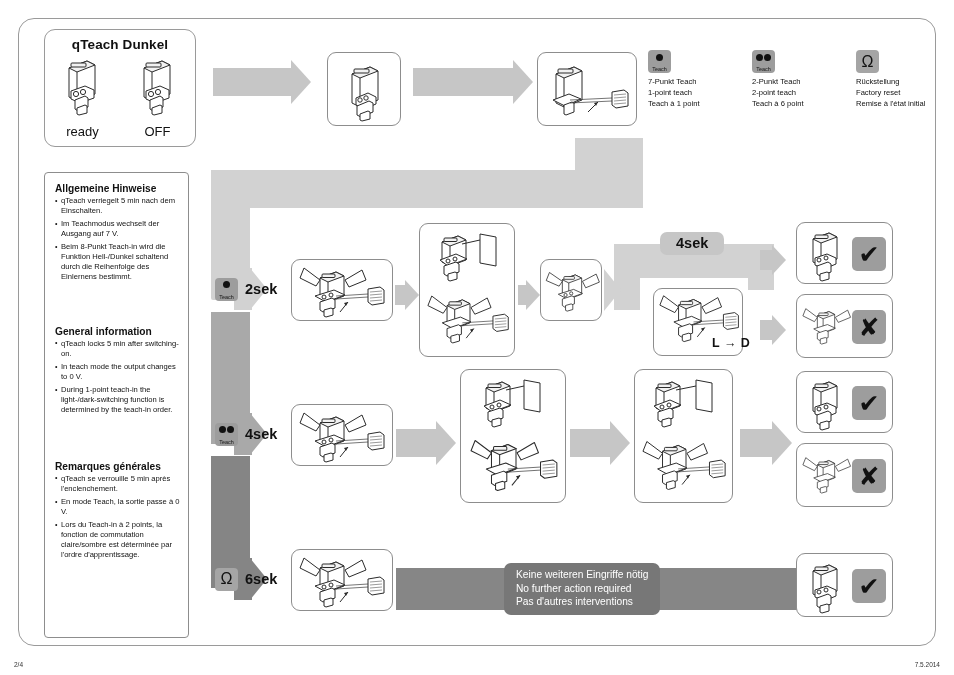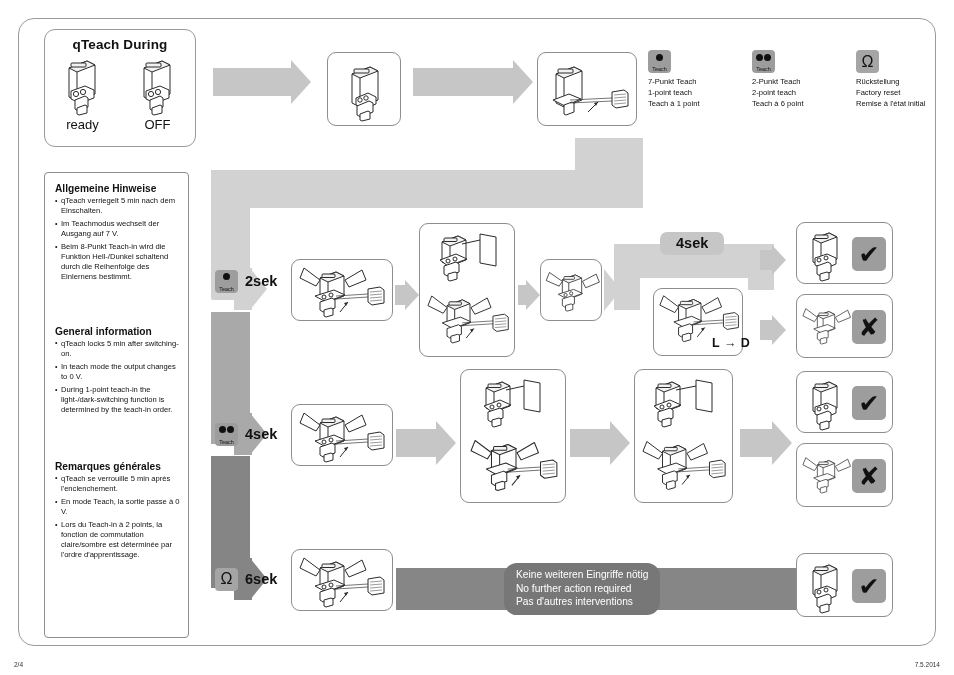--- a/index.html
+++ b/index.html
@@ -35,21 +35,21 @@
   #status-card {
     left: 44px; top: 29px; width: 152px; height: 118px;
     border: 1px solid #9a9a9a; border-radius: 11px;
   }
   #status-title {
     text-align: center; font-size: 13.5px; font-weight: bold;
     color: #111; margin-top: 7px; letter-spacing: .1px;
   }
   .status-cells { display: flex; justify-content: space-around; margin-top: 2px; }
   .status-cell { width: 66px; text-align: center; }
-  .status-label { font-size: 13px; color: #111; margin-top: 1px; }
+  .status-label { font-size: 13px; color: #111; margin-top: 8px; }
 
   
   #info-panel {
     left: 44px; top: 172px; width: 145px; height: 466px;
     border: 1px solid #8d8d8d; border-radius: 4px;
     padding: 10px 8px 8px 10px;
     overflow: hidden;
   }
   .info-block { margin-bottom: 6px; }
   .info-head {
@@ -130,21 +130,21 @@
     border-left: 14px solid #c6c6c6;
   }
 
   
   #banner-wrap { position: absolute; left: 396px; top: 563px; display: flex; align-items: center; }
   #banner-shaft {
     background: #868686; height: 42px; width: 418px;
     display: flex; align-items: center;
   }
   #banner-card {
-    background: #777777; border-radius: 13px;
+    background: #777777; border-radius: 7px;
     margin-left: 108px; padding: 5px 12px 6px 12px;
   }
   .banner-line { font-size: 10.2px; color: #fff; line-height: 1.32; }
   #banner-head {
     width: 0; height: 0;
     border-top: 26px solid transparent;
     border-bottom: 26px solid transparent;
     border-left: 24px solid #868686;
   }
 
@@ -269,21 +269,21 @@
       </span>
       <div class="legend-lines">
         <div class="legend-line">Rückstellung</div>
         <div class="legend-line">Factory reset</div>
         <div class="legend-line">Remise à l'état initial</div>
       </div>
     </div>
   </div>
 
   <div class="panel" id="status-card">
-    <div id="status-title">qTeach During</div>
+    <div id="status-title">qTeach Dunkel</div>
     <div class="status-cells">
       <div class="status-cell">
         <svg width="44" height="62" viewBox="0 0 44 62" style="margin:0 auto;">
           <polygon class="ln2" points="8,14 26,7 34,11 34,40 16,47 8,43"></polygon>
           <polygon class="lnf" points="8,14 26,7 34,11 16,18"></polygon>
           <polyline class="ln" points="16,18 16,47"></polyline>
           <rect class="lnf" x="10" y="9" width="15" height="4" rx="1"></rect>
           <polygon class="ln2" points="10,37 24,32 33,36 33,44 19,49 10,45"></polygon>
           <circle class="ln" cx="15" cy="40" r="2.6"></circle>
             <circle class="ln" cx="22" cy="38" r="2.6"></circle>
@@ -339,21 +339,21 @@
   <div class="bar mid" style="left:211px; top:312px; width:39px; height:132px;"></div>
   <div class="bar dark" style="left:211px; top:456px; width:39px; height:132px;"></div>
 
   <div class="arrowhead" style="left:250px; top:268px;"></div>
   <div class="arrowhead mid" style="left:250px; top:413px;"></div>
   <div class="arrowhead dark" style="left:250px; top:558px;"></div>
   <div class="bar" style="left:234px; top:268px; width:18px; height:42px;"></div>
   <div class="bar mid" style="left:234px; top:413px; width:18px; height:42px;"></div>
   <div class="bar dark" style="left:234px; top:558px; width:18px; height:42px;"></div>
 
-  <div class="row-badge" style="left:209px; top:260px;">
+  <div class="row-badge" style="left:209px; top:268px;">
     <span class="chip one">
       <span class="dot"></span>
       <span class="chip-txt">Teach</span>
     </span>
     <span class="row-time">2sek</span>
   </div>
   <div class="row-badge" style="left:209px; top:413px;">
     <span class="chip two">
       <span class="dot d1"></span>
         <span class="dot d2"></span>

